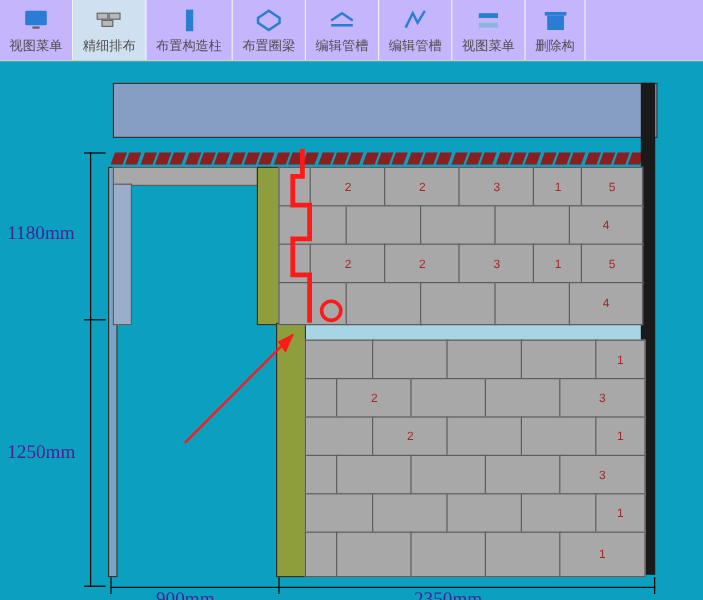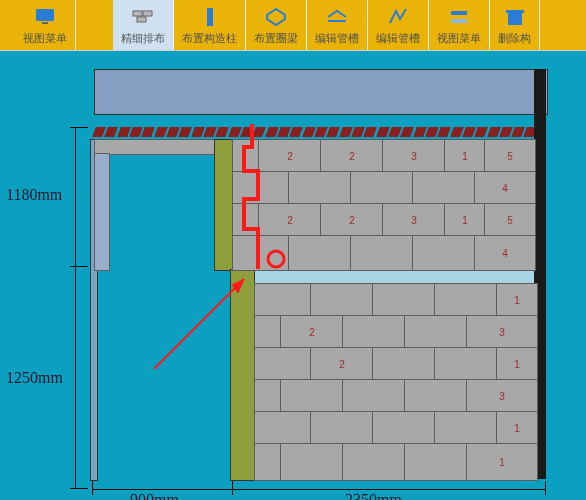--- a/index.html
+++ b/index.html
@@ -7,56 +7,54 @@
     padding: 0;
     width: 586px;
     height: 500px;
     overflow: hidden;
     font-family: "Microsoft YaHei", Arial, sans-serif;
     background: #fff;
   }
   .toolbar {
     display: flex;
     height: 50px;
-    background: #eab308;
+    background: #c4b5fd;
     border-bottom: 1px solid #d0d0d0;
     font-size: 11px;
     color: #505050;
-    padding-left: 15px;
   }
   .tool-btn {
     display: flex;
     flex-direction: column;
     align-items: center;
     justify-content: center;
     padding: 2px 8px;
     border-right: 1px solid #f0f0f0;
     cursor: pointer;
     text-align: center;
     white-space: nowrap;
   }
   .tool-btn.selected {
     background: #cfe0f0;
-    margin-left: 37px;
   }
   .tool-btn svg {
     width: 24px;
     height: 24px;
     margin-bottom: 2px;
   }
   .canvas {
     position: relative;
     width: 586px;
     height: 450px;
     background: #0b9fc0;
   }
   .dim-label {
     position: absolute;
     font-size: 16px;
-    color: #0f172a;
+    color: #4c1d95;
     font-family: "Times New Roman", serif;
   }
   .dim-line {
     position: absolute;
     background: #000;
   }
   .wall-area {
     position: absolute;
     left: 94px;
     top: 18px;

